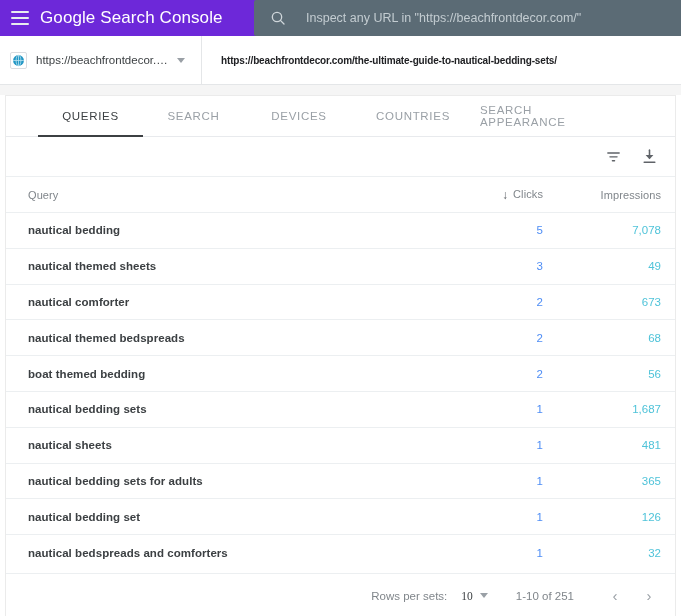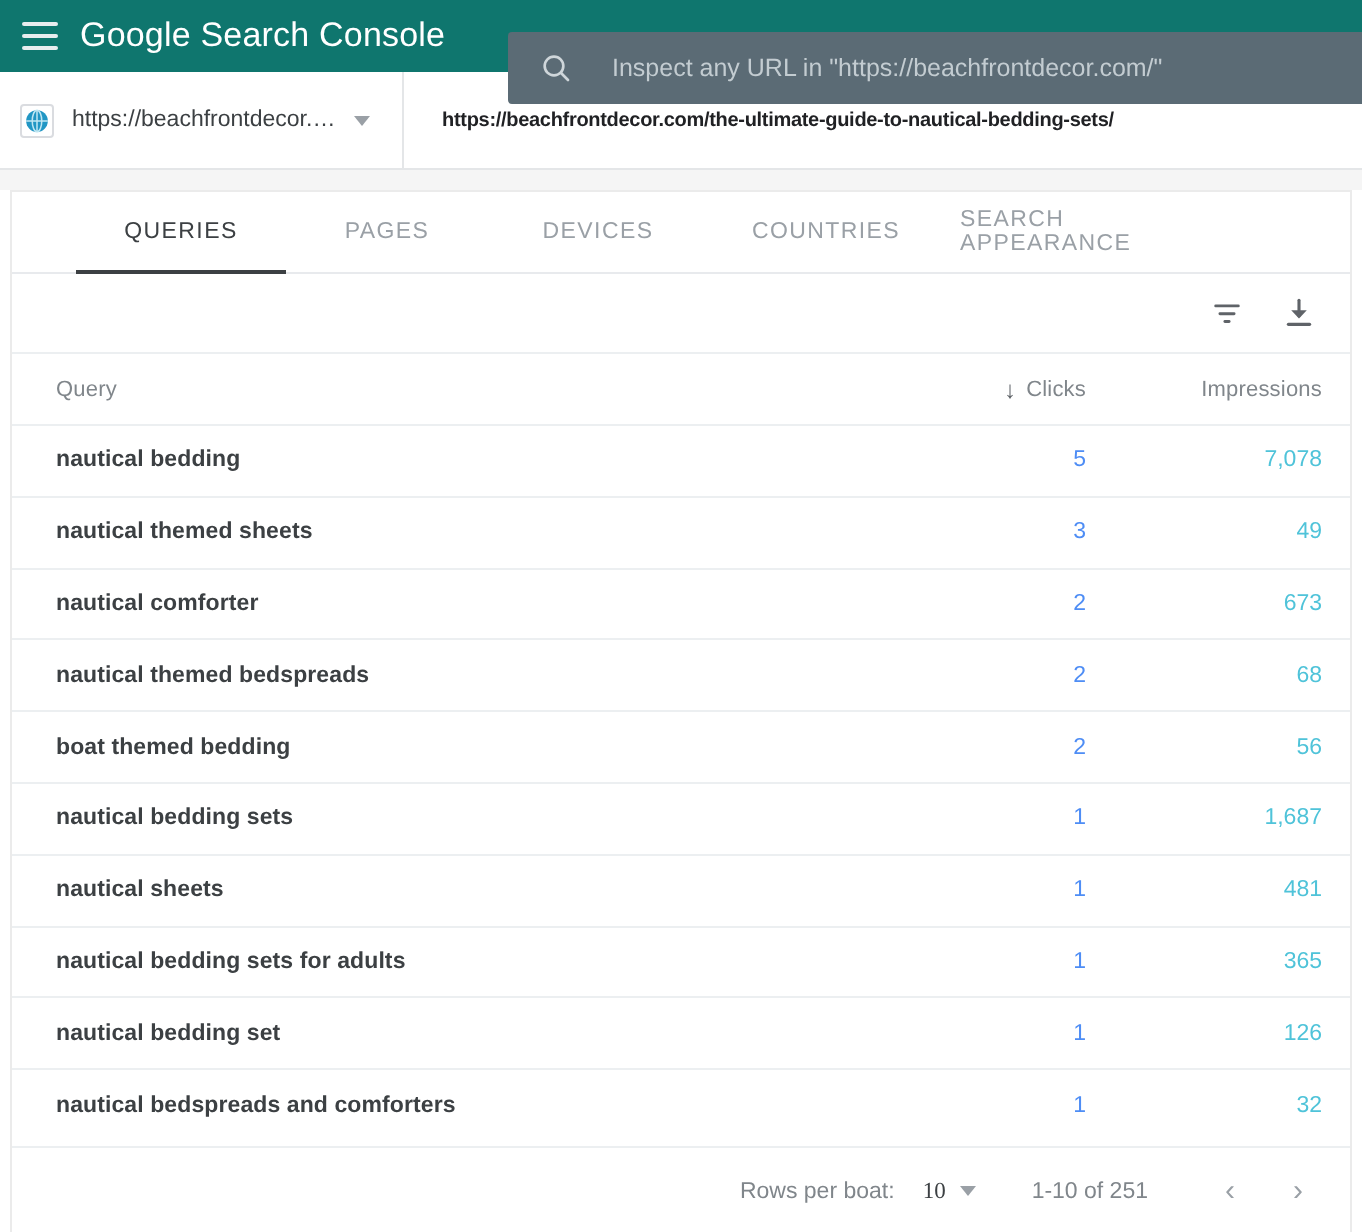--- a/index.html
+++ b/index.html
@@ -11,21 +11,21 @@
     height: 616px;
     overflow: hidden;
     background: #ffffff;
     font-family: "Liberation Sans", sans-serif;
     -webkit-font-smoothing: antialiased;
   }
 
   
   .appbar {
     height: 36px;
-    background: #0f766e;
+    background: #6d28d9;
     display: flex;
     align-items: center;
     position: relative;
   }
   .hamburger {
     width: 18px;
     height: 14px;
     margin-left: 11px;
     margin-right: 11px;
     display: flex;
@@ -47,21 +47,21 @@
     white-space: nowrap;
     font-weight: 400;
     flex: 0 0 auto;
   }
   .brand .g-word { font-weight: 400; }
   .brand .sc-word { font-weight: 300; }
 
   .searchbox {
     position: absolute;
     left: 254px;
-    top: 16px;
+    top: 0;
     width: 427px;
     height: 36px;
     background: #5b6b75;
     display: flex;
     align-items: center;
     border-radius: 2px 0 0 2px;
   }
   .search-icon {
     width: 16px;
     height: 16px;
@@ -322,21 +322,21 @@
 
 <div class="gap" data-name="page-background-gap"></div>
 
 <div class="card" data-name="performance-card">
 
   <div class="tabs" data-name="dimension-tabs">
     <div class="tab tab-queries active" data-name="tab-queries">
         <span data-name="tab-queries-label">QUERIES</span>
       </div>
     <div class="tab tab-pages" data-name="tab-pages">
-        <span data-name="tab-pages-label">PAGES</span>
+        <span data-name="tab-pages-label">SEARCH</span>
       </div>
     <div class="tab tab-devices" data-name="tab-devices">
         <span data-name="tab-devices-label">DEVICES</span>
       </div>
     <div class="tab tab-countries" data-name="tab-countries">
         <span data-name="tab-countries-label">COUNTRIES</span>
       </div>
     <div class="tab tab-appearance" data-name="tab-search-appearance">
         <span data-name="tab-search-appearance-label">SEARCH APPEARANCE</span>
       </div>
@@ -415,21 +415,21 @@
       </tr>
       <tr data-name="table-row">
         <td class="td-query" data-name="cell-query">nautical bedspreads and comforters</td>
         <td class="td-clicks" data-name="cell-clicks">1</td>
         <td class="td-impr" data-name="cell-impressions">32</td>
       </tr>
     </tbody>
   </table>
 
   <div class="footer" data-name="table-pagination-footer">
-    <span class="rpp-label" data-name="rows-per-page-label">Rows per boat:</span>
+    <span class="rpp-label" data-name="rows-per-page-label">Rows per sets:</span>
     <span class="rpp-value" data-name="rows-per-page-value">10</span>
     <span class="rpp-caret" data-name="chevron-down-icon"></span>
     <span class="range-text" data-name="pagination-range-label">1-10 of 251</span>
     <span class="page-chevron prev" data-name="chevron-left-icon">‹</span>
     <span class="page-chevron next" data-name="chevron-right-icon">›</span>
   </div>
 
 </div>
 
 </body></html>

